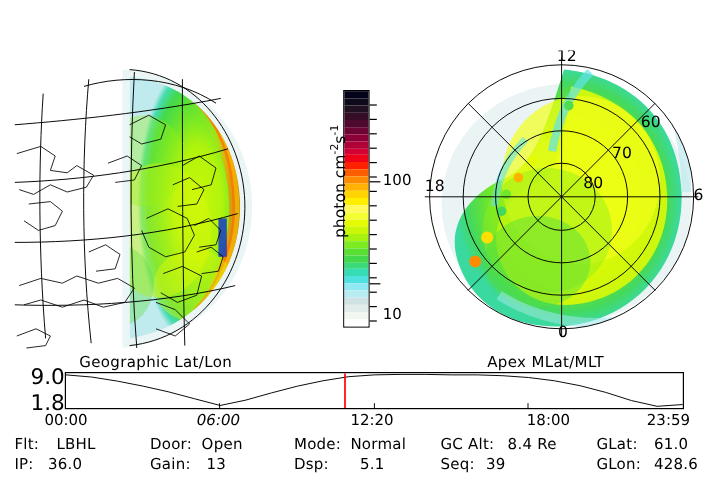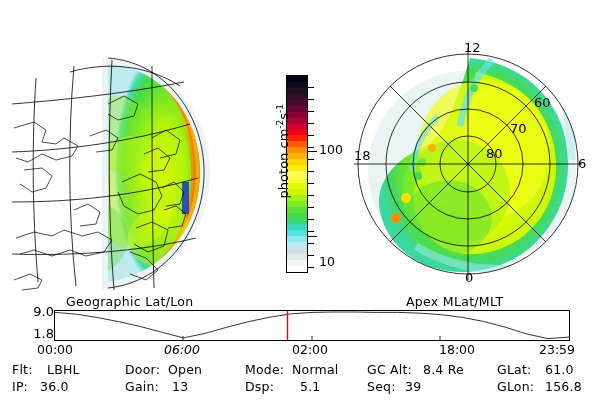--- a/index.html
+++ b/index.html
@@ -39,21 +39,21 @@
   .cb-lab{position:absolute;left:64px;font-size:12.5px;white-space:nowrap;}
   #cbar-axislabel{
     position:absolute;left:-52px;top:83px;width:160px;
     transform:rotate(-90deg);font-size:13px;white-space:nowrap;text-align:center;
   }
   #cbar-axislabel sup{font-size:9px;vertical-align:super;}
 
   
   #alt-wrap{position:absolute;left:0;top:300px;width:600px;height:58px;}
   #alt-ylabel-host{position:absolute;left:0;top:0;width:40px;height:58px;}
-  .alt-ytick{position:absolute;right:0;font-size:13px;white-space:nowrap;}
+  .alt-ytick{position:absolute;right:0;font-size:18px;white-space:nowrap;}
   #alt-box{position:absolute;left:54px;top:10px;width:516px;height:31px;border:1px solid #000;box-sizing:border-box;}
   #alt-svg{position:absolute;left:0;top:0;}
   #alt-xticks{position:absolute;left:0;top:42px;width:532px;height:16px;}
   .alt-xlab{position:absolute;top:0;font-size:12.5px;white-space:nowrap;}
 
   
   #status{position:absolute;left:0;top:362px;width:600px;height:38px;}
   .st-cell{position:absolute;font-size:12.5px;white-space:nowrap;letter-spacing:0.2px;}
   .st-r0{top:0;}
   .st-r1{top:17px;}
@@ -287,21 +287,21 @@
         <line id="alt-marker" y1="0" y2="29" stroke="#ff0000" stroke-width="1.4" x1="232.5" x2="232.5"></line>
         <line x1="128" y1="25" x2="128" y2="29" class="gridline" stroke-width="0.8"></line>
         <line x1="257" y1="25" x2="257" y2="29" class="gridline" stroke-width="0.8"></line>
         <line x1="385" y1="25" x2="385" y2="29" class="gridline" stroke-width="0.8"></line>
       </svg>
     </div>
 
     <div id="alt-xticks">
       <span class="alt-xlab" style="left:37px;">00:00</span>
       <span class="alt-xlab" style="left:164px;font-style:italic;">06:00</span>
-      <span class="alt-xlab" style="left:292px;">02:00</span>
+      <span class="alt-xlab" style="left:292px;">12:20</span>
       <span class="alt-xlab" style="left:439px;">18:00</span>
       <span class="alt-xlab" style="left:539px;">23:59</span>
     </div>
   </div>
 
   <div id="status">
 
     <div class="st-cell st-r0" style="left:12px;">Flt:</div>
     <div class="st-cell st-r0" style="left:47px;">LBHL</div>
     <div class="st-cell st-r0" style="left:125px;">Door:</div>
@@ -315,16 +315,16 @@
 
     <div class="st-cell st-r1" style="left:12px;">IP:</div>
     <div class="st-cell st-r1" style="left:40px;">36.0</div>
     <div class="st-cell st-r1" style="left:125px;">Gain:</div>
     <div class="st-cell st-r1" style="left:172px;">13</div>
     <div class="st-cell st-r1" style="left:245px;">Dsp:</div>
     <div class="st-cell st-r1" style="left:300px;">5.1</div>
     <div class="st-cell st-r1" style="left:367px;">Seq:</div>
     <div class="st-cell st-r1" style="left:405px;">39</div>
     <div class="st-cell st-r1" style="left:497px;">GLon:</div>
-    <div class="st-cell st-r1" style="left:545px;">156.8</div>
+    <div class="st-cell st-r1" style="left:545px;">428.6</div>
   </div>
 
 </div>
 
 </body></html>

